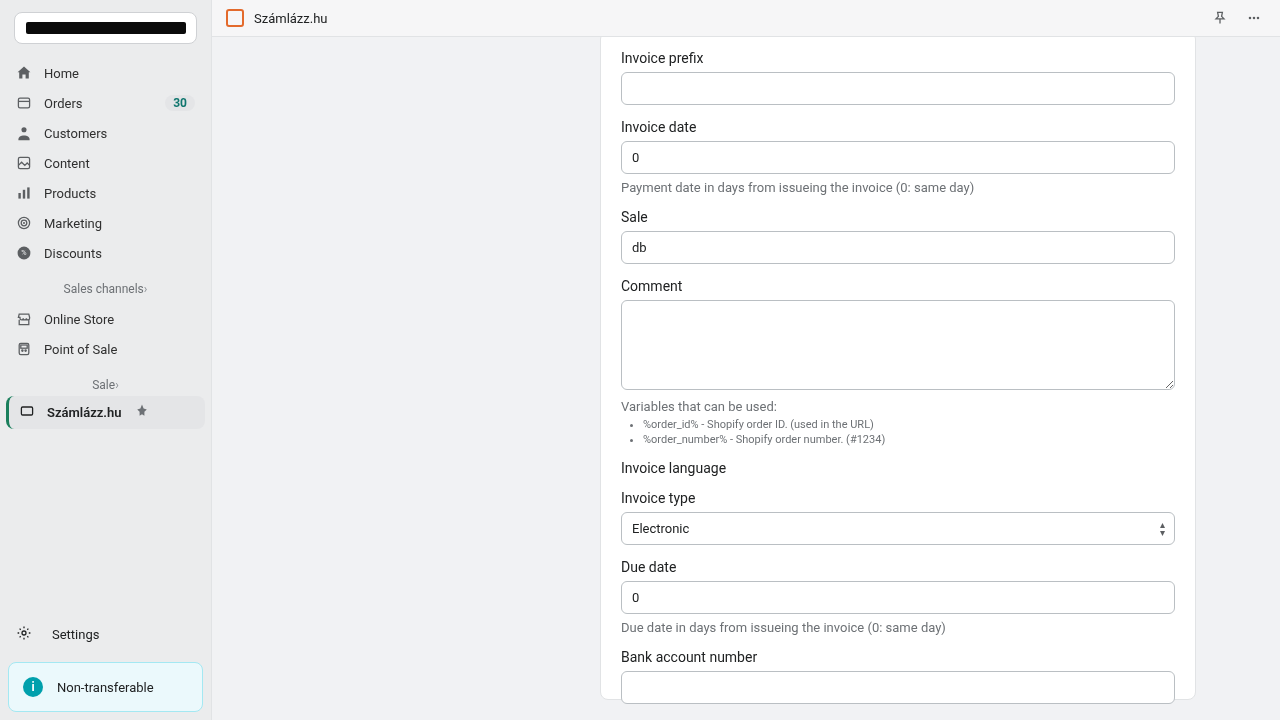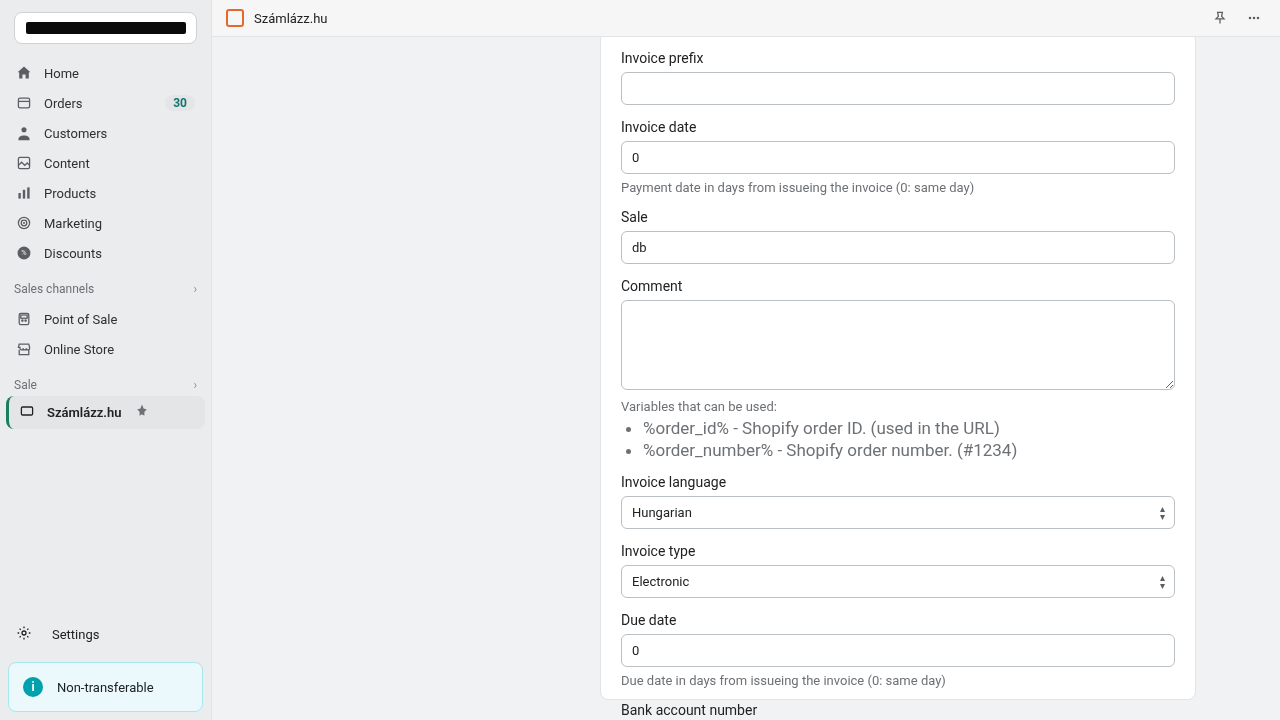--- a/index.html
+++ b/index.html
@@ -18,21 +18,21 @@
   .nav-item {
     display: flex; align-items: center; gap: 12px; padding: 7px 10px; border-radius: 8px;
     color: #303030; cursor: pointer;
   }
   .nav-item .icon { width: 16px; height: 16px; display: inline-flex; align-items: center; justify-content: center; color: #5c5f62; }
   .nav-item .label { flex: 1; }
   .nav-item .badge {
     background: #e4e5e7; color: #0f766e; font-size: 12px; padding: 1px 8px; border-radius: 10px; font-weight: bold;
   }
   .section-header {
-    display: flex; align-items: center; justify-content: space-between;
+    display: flex; align-items: center; justify-content: center;
     padding: 10px 14px 4px 14px; color: #6d7175; font-size: 12px;
   }
   .section-arrow { color: #8c9196; }
   .app-row {
     display: flex; align-items: center; gap: 12px; padding: 7px 10px; margin: 0 6px;
     border-radius: 8px; background: #e4e5e7; font-weight: 600;
     border-left: 3px solid #1a7f5c; position: relative;
   }
   .pin { color: #6d7175; }
   .sidebar-spacer { flex: 1; }
@@ -68,21 +68,21 @@
     padding: 18px 20px 24px 20px; margin-top: -6px; margin-bottom: 20px;
   }
   .field { margin-bottom: 14px; }
   .field-label { display: block; font-size: 14px; color: #202223; margin-bottom: 6px; }
   .text-input, .textarea, .select {
     width: 100%; border: 1px solid #babfc3; border-radius: 6px; padding: 8px 10px;
     font-size: 13px; color: #202223; background: #fff; font-family: inherit;
   }
   .textarea { height: 90px; resize: vertical; }
   .helper { color: #6d7175; font-size: 13px; margin-top: 6px; }
-  .vars-list { color: #6d7175; font-size: 17px; padding-left: 22px; margin-top: 4px; }
+  .vars-list { color: #6d7175; font-size: 11px; padding-left: 22px; margin-top: 4px; }
   .vars-list li { margin-bottom: 2px; list-style: disc; }
   .select-wrap { position: relative; }
   .select { appearance: none; -webkit-appearance: none; padding-right: 30px; }
   .select-caret {
     position: absolute; right: 10px; top: 50%; transform: translateY(-50%);
     pointer-events: none; color: #5c5f62; font-size: 10px; line-height: 1;
   }
   .select-caret::before { content: "\25B4"; display: block; margin-bottom: -2px; }
   .select-caret::after  { content: "\25BE"; display: block; }
   svg { width: 16px; height: 16px; }
@@ -165,36 +165,36 @@
     </nav>
 
     <div class="section-header">
       <span>Sales channels</span>
       <span class="section-arrow">›</span>
     </div>
     <nav class="nav">
       <div class="nav-item">
         <span class="icon">
             <svg viewBox="0 0 20 20" fill="none" stroke="currentColor" stroke-width="1.6">
+              <path d="M3 8l1-4h12l1 4v1a2 2 0 01-2 2 2 2 0 01-2-2 2 2 0 01-2 2 2 2 0 01-2-2 2 2 0 01-2 2 2 2 0 01-2-2V8z"></path>
+              <path d="M4 11v6h12v-6"></path>
+            </svg>
+          </span>
+        <span class="label">Online Store</span>
+      </div>
+      <div class="nav-item">
+        <span class="icon">
+            <svg viewBox="0 0 20 20" fill="none" stroke="currentColor" stroke-width="1.6">
               <rect x="4" y="3" width="12" height="14" rx="2"></rect>
               <rect x="6" y="5" width="8" height="4"></rect>
               <circle cx="8" cy="12" r="0.8" fill="currentColor"></circle>
               <circle cx="12" cy="12" r="0.8" fill="currentColor"></circle>
             </svg>
           </span>
         <span class="label">Point of Sale</span>
-      </div>
-      <div class="nav-item">
-        <span class="icon">
-            <svg viewBox="0 0 20 20" fill="none" stroke="currentColor" stroke-width="1.6">
-              <path d="M3 8l1-4h12l1 4v1a2 2 0 01-2 2 2 2 0 01-2-2 2 2 0 01-2 2 2 2 0 01-2-2 2 2 0 01-2 2 2 2 0 01-2-2V8z"></path>
-              <path d="M4 11v6h12v-6"></path>
-            </svg>
-          </span>
-        <span class="label">Online Store</span>
       </div>
     </nav>
 
     <div class="section-header">
       <span>Sale</span>
       <span class="section-arrow">›</span>
     </div>
     <div class="app-row">
       <span class="icon"><svg viewBox="0 0 20 20" fill="none" stroke="currentColor" stroke-width="1.6">
             <rect x="3" y="5" width="14" height="10" rx="1.5"></rect>
@@ -269,26 +269,20 @@
             <textarea class="textarea" style=""></textarea>
             <div class="helper">Variables that can be used:</div>
             <ul class="vars-list">
               <li>%order_id% - Shopify order ID. (used in the URL)</li>
               <li>%order_number% - Shopify order number. (#1234)</li>
             </ul>
           </div>
 
           <div class="field">
             <label class="field-label">Invoice language</label>
-            <div class="select-wrap">
-              <select class="select">
-                <option>Hungarian</option>
-              </select>
-              <span class="select-caret"></span>
-            </div>
           </div>
 
           <div class="field">
             <label class="field-label">Invoice type</label>
             <div class="select-wrap">
               <select class="select">
                 <option>Electronic</option>
               </select>
               <span class="select-caret"></span>
             </div>

